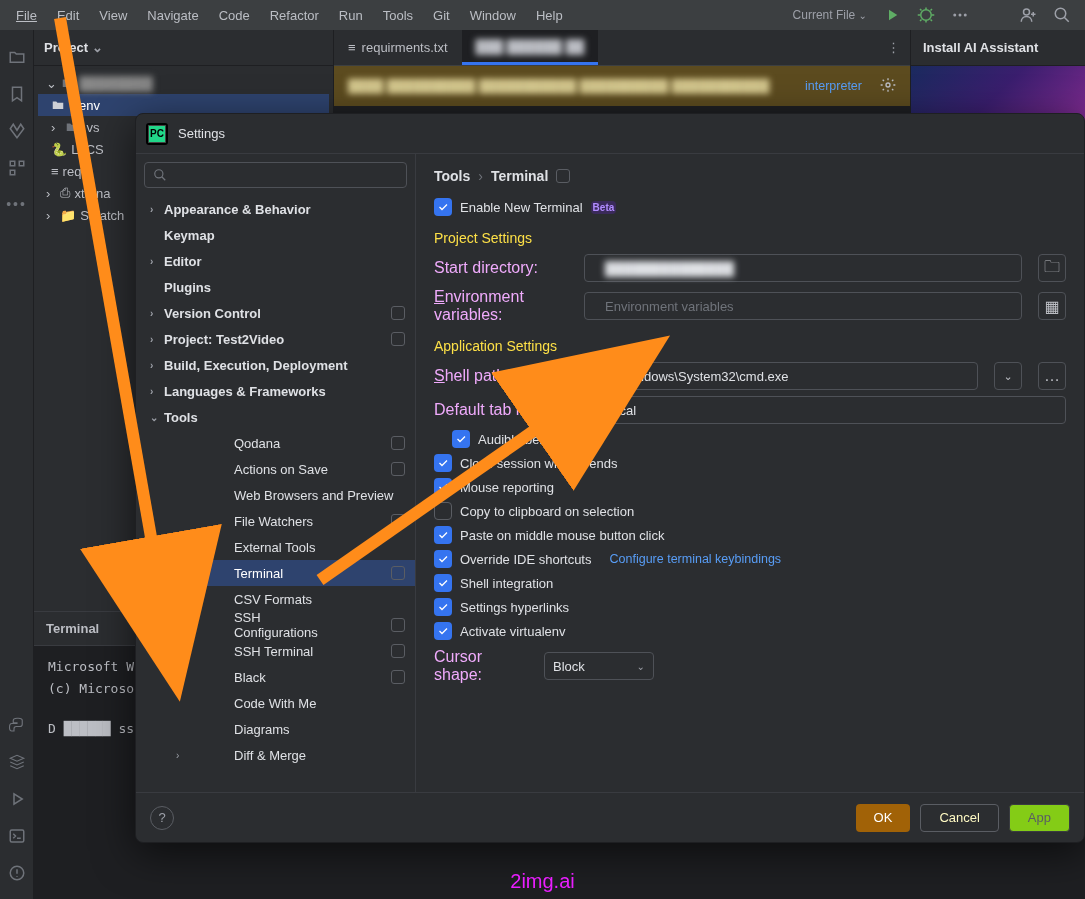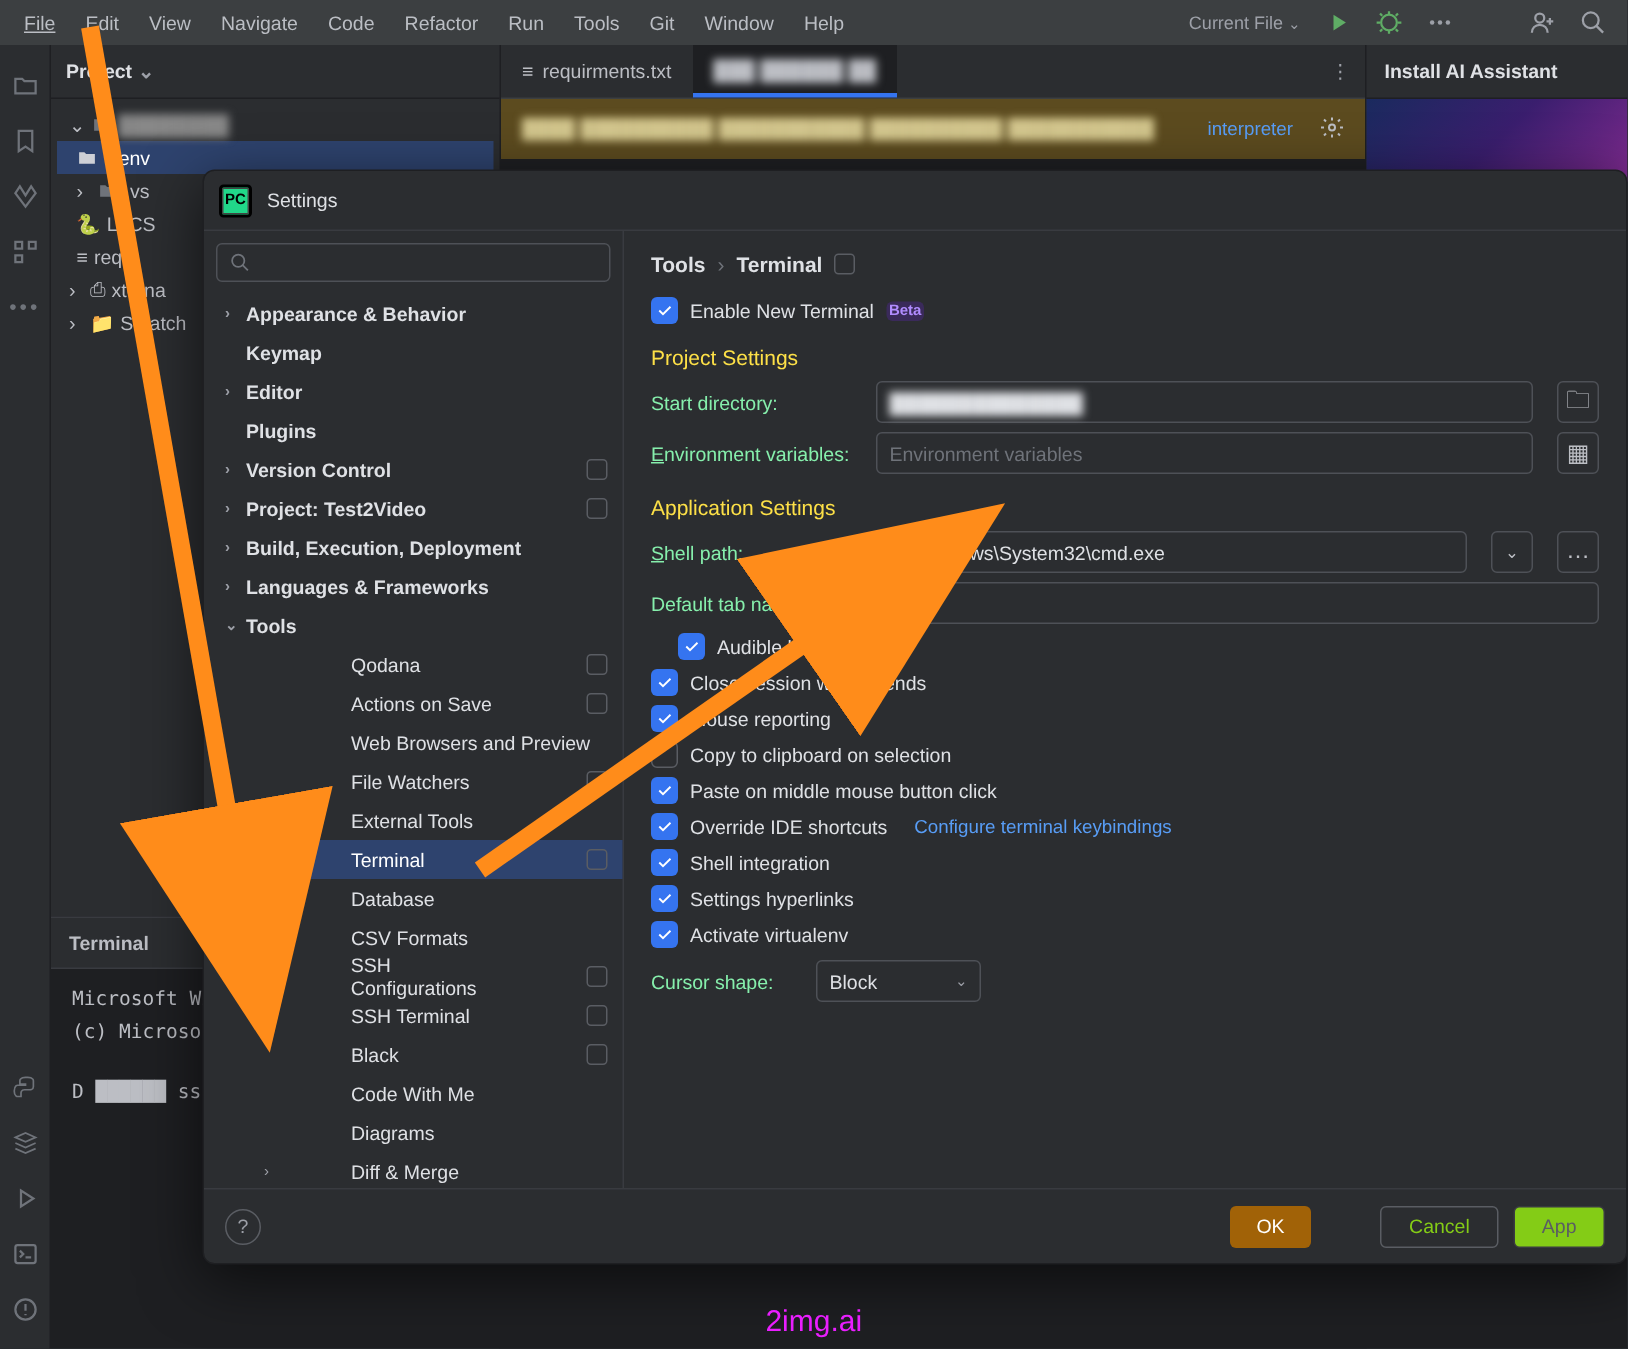--- a/index.html
+++ b/index.html
@@ -88,34 +88,34 @@
 .dialog .crumb { font-size:14px; color:#dfe1e5; font-weight:600; display:flex; align-items:center; gap:8px; margin-bottom:14px;}
 .dialog .crumb .sep{color:#6f737a; font-weight:400;}
 .dialog .crumb .pill { width:14px;height:14px; border:1px solid #5a5d63; border-radius:3px;}
 .dialog .chk-row { display:flex; align-items:center; gap:8px; margin:6px 0; font-size:13px; color:#dfe1e5;}
 .dialog .chk { width:18px; height:18px; border-radius:4px; background:#3574f0; display:flex; align-items:center; justify-content:center;}
 .dialog .chk.off { background:transparent; border:1.5px solid #5a5d63;}
 .dialog .chk svg{width:12px;height:12px;stroke:#fff;stroke-width:2.5;fill:none;}
 .dialog .beta { background:#3a2a5a; color:#b18cff; font-size:10px; padding:1px 2px; border-radius:4px; font-weight:600;}
 .dialog .sect { color:#fde047; font-size:14px; margin:14px 0 8px;}
 .dialog .field { display:flex; align-items:center; margin:6px 0; gap:10px;}
-.dialog .field .lbl { width:140px; color:#86efac; font-size:13px;}
+.dialog .field .lbl { width:140px; color:#f0abfc; font-size:16px;}
 .dialog .field .u { text-decoration:underline;}
-.dialog .input { flex:1; height:28px; background:#2b2d30; border:1px solid #4e5157; border-radius:4px; padding:0 8px; color:#dfe1e5; font-size:13px; display:flex; align-items:center;}
+.dialog .input { flex:1; height:28px; background:#2b2d30; border:1px solid #4e5157; border-radius:4px; padding:0 20px; color:#dfe1e5; font-size:13px; display:flex; align-items:center;}
 .dialog .input.ph { color:#6f737a;}
 .dialog .input .blur { filter:blur(3px);}
 .dialog .inbtn { width:28px; height:28px; border:1px solid #4e5157; border-radius:4px; margin-left:6px; display:flex; align-items:center; justify-content:center; color:#bcbec4; font-size:16px;}
 .dialog .select { width:110px; height:28px; background:#2b2d30; border:1px solid #4e5157; border-radius:4px; padding:0 8px; color:#dfe1e5; display:flex; align-items:center; justify-content:space-between; font-size:13px;}
 .dialog .cfg-link { color:#589df6; font-size:12.5px; margin-left:10px; cursor:pointer;}
 .dialog .footer { height:50px; border-top:1px solid #393b40; display:flex; align-items:center; padding:0 14px; gap:10px;}
 .dialog .footer .help { width:24px;height:24px;border:1px solid #5a5d63;border-radius:12px;display:flex;align-items:center;justify-content:center;color:#9da0a8;}
 .dialog .footer .sp{flex:1;}
 .dialog .btn { height:28px; padding:0 18px; border-radius:4px; display:flex; align-items:center; font-size:13px; cursor:pointer;}
 .dialog .btn.primary { background:#a16207; color:#fff;}
-.dialog .btn.sec { background:#2b2d30; border:1px solid #5a5d63; color:#84cc16;margin-left:36px;}
+.dialog .btn.sec { background:#2b2d30; border:1px solid #5a5d63; color:#fef9c3;}
 .dialog .btn.dis { background:#84cc16; border:1px solid #393b40; color:#5a5d63;}
 
 
 .arrow-svg { position:absolute; left:0; top:0; width:1085px; height:899px; pointer-events:none; z-index:500;}
 
 .watermark { position:absolute; bottom:6px; left:50%; transform:translateX(-50%); color:#e91eff; font-size:20px; font-family:Arial; z-index:600;}
 </style>
 </head>
 <body>
 
@@ -365,24 +365,20 @@
           <div class="row sub">
             <span class="arr"></span>
             <span>External Tools</span>
           </div>
           <div class="row sub sel">
             <span class="arr"></span>
             <span>Terminal</span>
             <span class="pill"></span>
           </div>
           <div class="row sub">
-            <span class="arr">›</span>
-            <span>Database</span>
-          </div>
-          <div class="row sub">
             <span class="arr"></span>
             <span>CSV Formats</span>
           </div>
           <div class="row sub">
             <span class="arr"></span>
             <span>SSH Configurations</span>
             <span class="pill"></span>
           </div>
           <div class="row sub">
             <span class="arr"></span>

